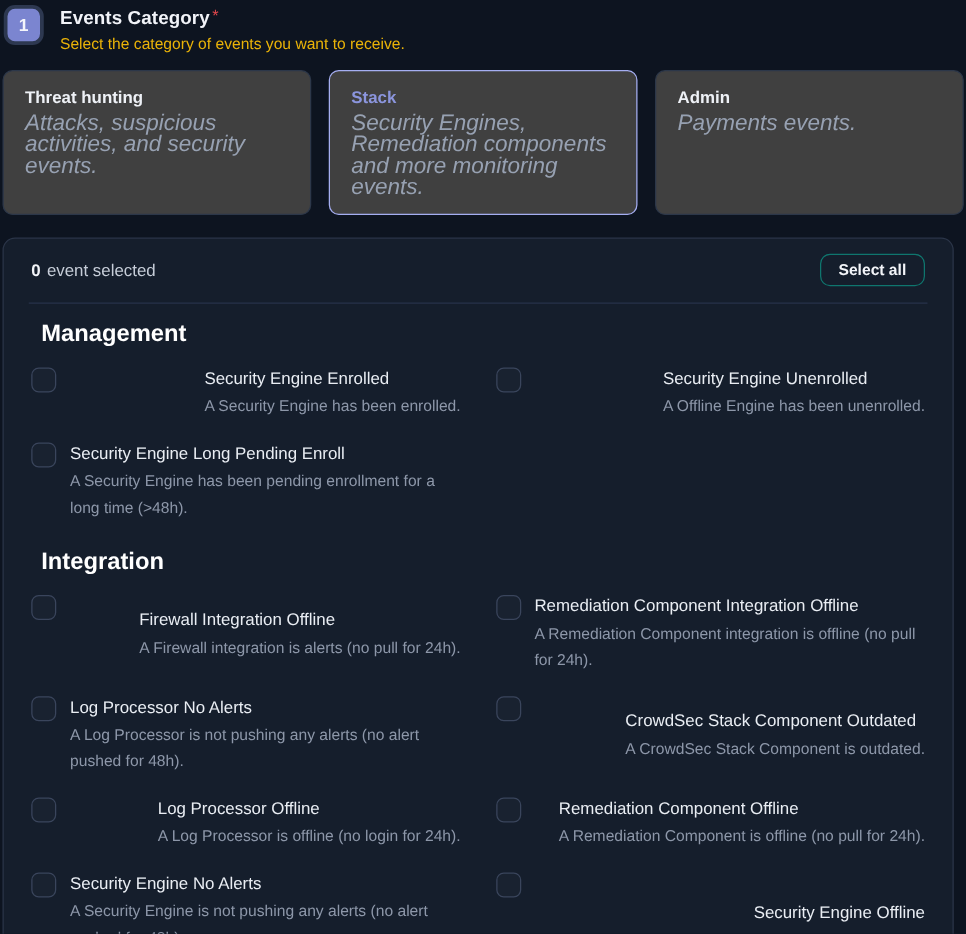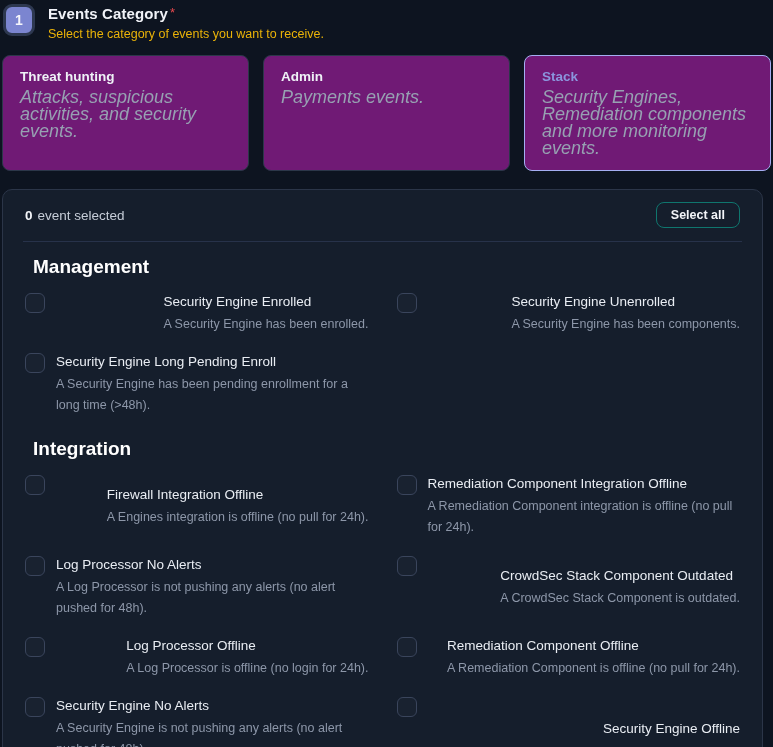--- a/index.html
+++ b/index.html
@@ -21,21 +21,21 @@
   }
   .step-titles { padding-top:1px; }
   .step-title { font-size:15px; font-weight:700; color:#f1f3f8; letter-spacing:.1px; }
   .required-marker { color:#e5484d; font-size:13px; vertical-align:2px; margin-left:2px; }
   .step-subtitle { font-size:12.5px; color:#eab308; margin-top:4px; }
 
   
   .cards { display:flex; gap:14px; padding:14px 2px 18px 2px; }
   .card {
     flex:1 1 0; min-height:74px;
-    background:#701a75; border:1px solid #2c3749; border-radius:8px;
+    background:#404040; border:1px solid #2c3749; border-radius:8px;
     padding:13px 17px; cursor:pointer;
   }
   .card-title { font-size:13.5px; font-weight:700; color:#eef1f6; margin-bottom:5px; }
   .card-desc { font-size:18px; color:#97a1b2; line-height:17px;font-style:italic; }
   .card.selected { border-color:#a5aef2; }
   .card.selected .card-title { color:#8b95dd; }
 
   
   .panel {
     margin-left:2px; width:761px; height:600px;
@@ -88,27 +88,27 @@
     </div>
     <div class="step-subtitle">Select the category of events you want to receive.</div>
   </div>
 </div>
 
 <div class="cards">
   <div class="card">
     <div class="card-title">Threat hunting</div>
     <div class="card-desc">Attacks, suspicious activities, and security events.</div>
   </div>
+  <div class="card selected">
+    <div class="card-title">Stack</div>
+    <div class="card-desc">Security Engines, Remediation components and more monitoring events.</div>
+  </div>
   <div class="card">
     <div class="card-title">Admin</div>
     <div class="card-desc">Payments events.</div>
-  </div>
-  <div class="card selected">
-    <div class="card-title">Stack</div>
-    <div class="card-desc">Security Engines, Remediation components and more monitoring events.</div>
   </div>
 </div>
 
 <div class="panel">
   <div class="panel-header">
     <div class="count-line">
       <span class="count-number">0</span><span>event selected</span>
     </div>
     <button class="select-all-btn">Select all</button>
   </div>
@@ -121,41 +121,41 @@
         <div class="event-text">
           <div class="event-label">Security Engine Enrolled</div>
           <div class="event-desc">A Security Engine has been enrolled.</div>
         </div>
       </div>
 
       <div class="event-item">
         <div class="checkbox"></div>
         <div class="event-text">
           <div class="event-label">Security Engine Unenrolled</div>
-          <div class="event-desc">A Security Engine has been components.</div>
+          <div class="event-desc">A Offline Engine has been unenrolled.</div>
         </div>
       </div>
 
       <div class="event-item">
         <div class="checkbox"></div>
         <div class="event-text">
           <div class="event-label">Security Engine Long Pending Enroll</div>
           <div class="event-desc">A Security Engine has been pending enrollment for a long time (&gt;48h).</div>
         </div>
       </div>
     </div>
 
   <div class="section-title mt">Integration</div>
   <div class="items-grid">
 
       <div class="event-item">
         <div class="checkbox"></div>
         <div class="event-text">
           <div class="event-label">Firewall Integration Offline</div>
-          <div class="event-desc">A Engines integration is offline (no pull for 24h).</div>
+          <div class="event-desc">A Firewall integration is alerts (no pull for 24h).</div>
         </div>
       </div>
 
       <div class="event-item">
         <div class="checkbox"></div>
         <div class="event-text">
           <div class="event-label">Remediation Component Integration Offline</div>
           <div class="event-desc">A Remediation Component integration is offline (no pull for 24h).</div>
         </div>
       </div>

